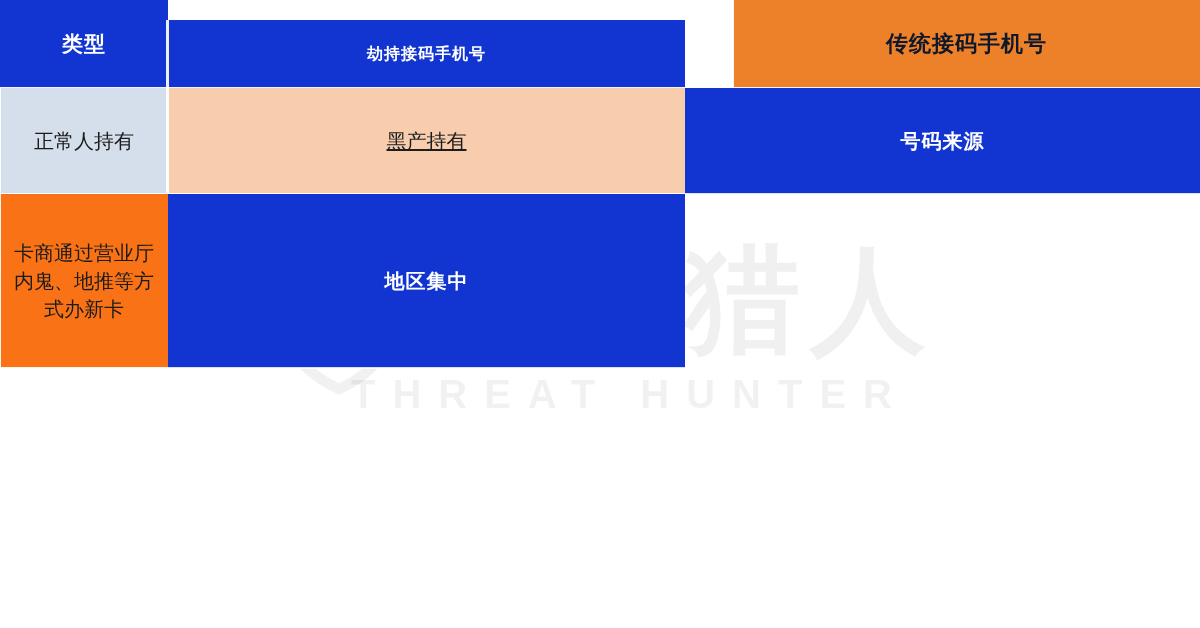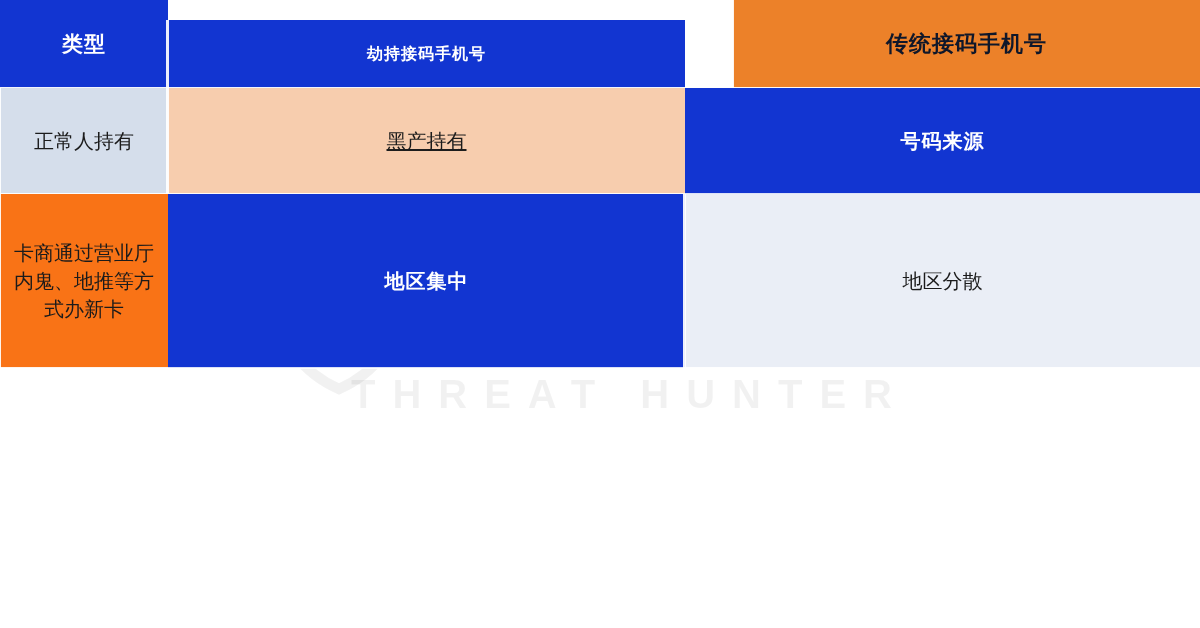--- a/index.html
+++ b/index.html
@@ -174,17 +174,14 @@
     <span class="data-text">黑产持有</span>
   </div>
 
   <div class="cell row-label">号码来源</div>
   <div class="cell orange-b col-sep">
     <span class="data-text">卡商通过营业厅内鬼、地推等方式办新卡</span>
   </div>
 
 
   <div class="cell row-label">地区集中</div>
-  <div class="cell blue-b col-sep">
-    <span class="data-text">地区分散</span>
-  </div>
 
 </div>
 
 </body></html>

